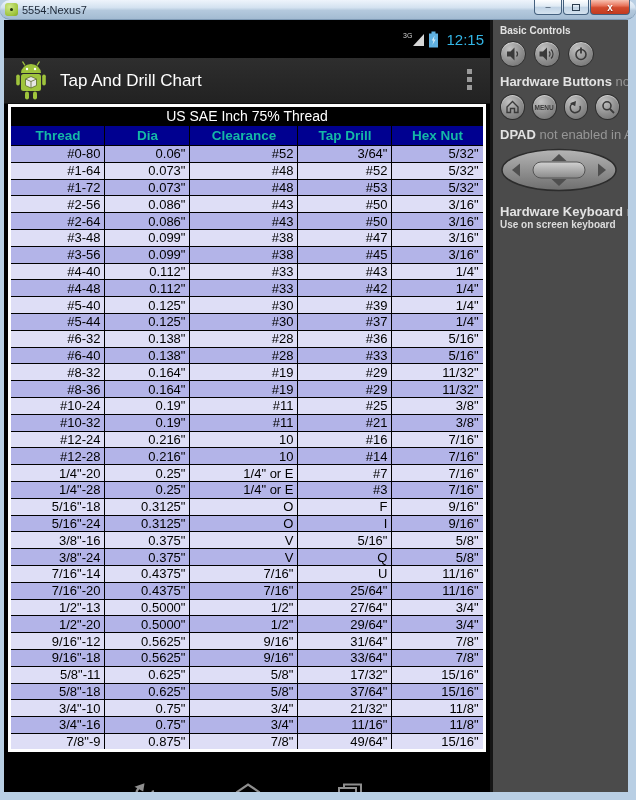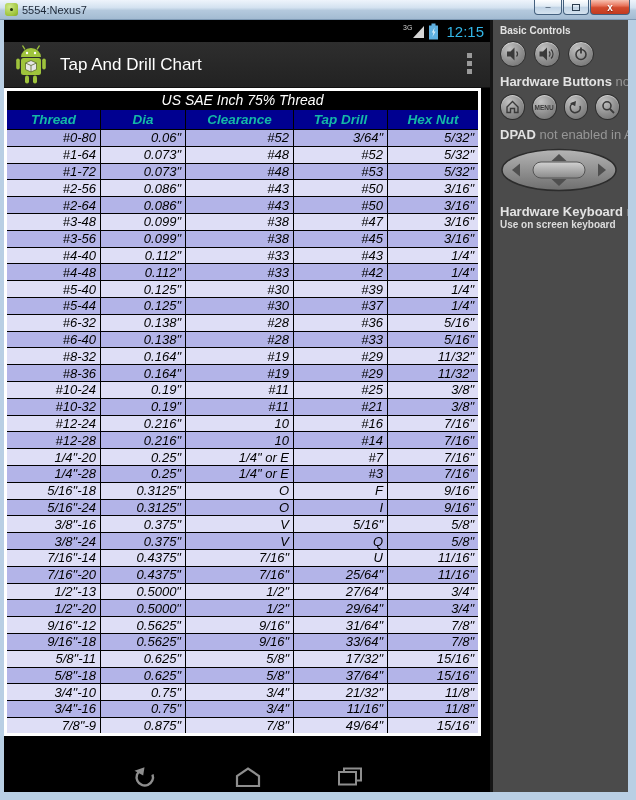--- a/index.html
+++ b/index.html
@@ -2,55 +2,55 @@
 <html style="--holo-blue: #33b5e5; --header-bg: #000090; --row-dark: #b3b4e8; --row-light: #dedef6; --android-green: #9fc43c; --panel-bg: #4b4b4b;"><head>
 <meta charset="utf-8">
 <style>
   html,body{margin:0;padding:0;background:#20262e;}
   *{box-sizing:border-box;font-family:"Liberation Sans",sans-serif;}
   .window{position:relative;width:636px;height:800px;overflow:hidden;background:#b9cfe4;}
 
   
   .titlebar{position:absolute;left:0;top:0;width:636px;height:20px;
     background:linear-gradient(#eef4fb 0%,#d4e2f0 40%,#b4c9dd 55%,#a3bbd2 100%);
-    border-bottom:1px solid #7e99b4;display:flex;align-items:center;padding-left:5px;}
+    border-bottom:1px solid #7e99b4;display:flex;align-items:center;padding-left:5px;border-radius:10px;}
   .titlebar-title{font-size:11px;color:#1c2736;margin-left:4px;}
   .win-btns{position:absolute;right:6px;top:0;display:flex;}
   .win-btn{height:15px;border:1px solid #44607e;border-top:none;border-radius:0 0 4px 4px;
     display:flex;align-items:center;justify-content:center;font-size:9px;color:#2c3e50;
     background:linear-gradient(#fdfeff,#dfeaf4 45%,#c0d3e5 50%,#d4e2ef);margin-left:1px;}
   .win-btn.minb{width:28px;}
   .win-btn.maxb{width:26px;}
   .win-btn.closeb{width:40px;background:linear-gradient(#f7c1b1,#e8765d 40%,#d14a2d 55%,#c23b20);
     color:#fff;font-weight:bold;font-size:10px;text-shadow:0 1px 1px #7d2413;}
   .max-glyph{width:8px;height:7px;border:1px solid #2c3e50;display:inline-block;}
   .tb-android-icon{width:13px;height:13px;border-radius:3px;background:radial-gradient(circle at 35% 30%,#cfe98a,#9fc43c 70%,#7da32b);
     display:flex;align-items:center;justify-content:center;}
   .tb-android-icon i{width:3px;height:3px;border-radius:50%;background:#203010;display:block;}
 
   
   .main{position:absolute;left:0;top:20px;width:636px;height:780px;background:#b9cfe4;}
 
   
   .screen{position:absolute;left:4px;top:0;width:486px;height:772px;background:#000;overflow:hidden;}
 
-  .status-bar{height:22px;background:#000;display:flex;align-items:center;justify-content:flex-end;
+  .status-bar{height:38px;background:#000;display:flex;align-items:center;justify-content:flex-end;
     padding-right:6px;gap:4px;}
   .net-group{display:flex;align-items:flex-end;gap:1px;}
   .net-label{color:#cfcfcf;font-size:7px;line-height:7px;margin-bottom:7px;}
   .signal-tri{width:0;height:0;border-left:11px solid transparent;border-bottom:12px solid #d6d6d6;}
   .status-time{color:var(--holo-blue,#33b5e5);font-size:15px;margin-left:3px;}
 
   .app-bar{height:46px;background:linear-gradient(#2e2e2e,#222);display:flex;align-items:center;
     padding:12px 10px;position:relative;border-bottom:1px solid #111;}
   .app-title{color:#fff;font-size:17px;margin-left:12px;}
   .overflow-icon{position:absolute;right:18px;top:11px;display:flex;flex-direction:column;gap:3px;}
   .overflow-icon i{width:5px;height:5px;background:#9a9a9a;display:block;}
 
-  .content{height:673px;background:#000;overflow:hidden;display:flex;font-style:italic;}
+  .content{height:673px;background:#000;overflow:hidden;display:flex;justify-content:center;}
 
   
   table.drill{border-collapse:collapse;width:474px;margin-top:0;background:#fff;
     border:3px solid #fff;table-layout:fixed;align-self:flex-start;}
   table.drill th,table.drill td{border:1px solid #000;overflow:hidden;white-space:nowrap;}
   tr.title-row th{background:#000;color:#fff;font-weight:normal;font-size:14px;height:19px;text-align:center;}
   tr.head-row th{background:var(--header-bg,#000090);color:#14b8a6;font-size:13.5px;font-weight:bold;
     height:20px;text-align:center;}
   table.drill td{height:16.8px;font-size:13px;color:#000;text-align:right;padding:0 4px 0 2px;}
   tr.dark td{background:var(--row-dark,#b3b4e8);}

